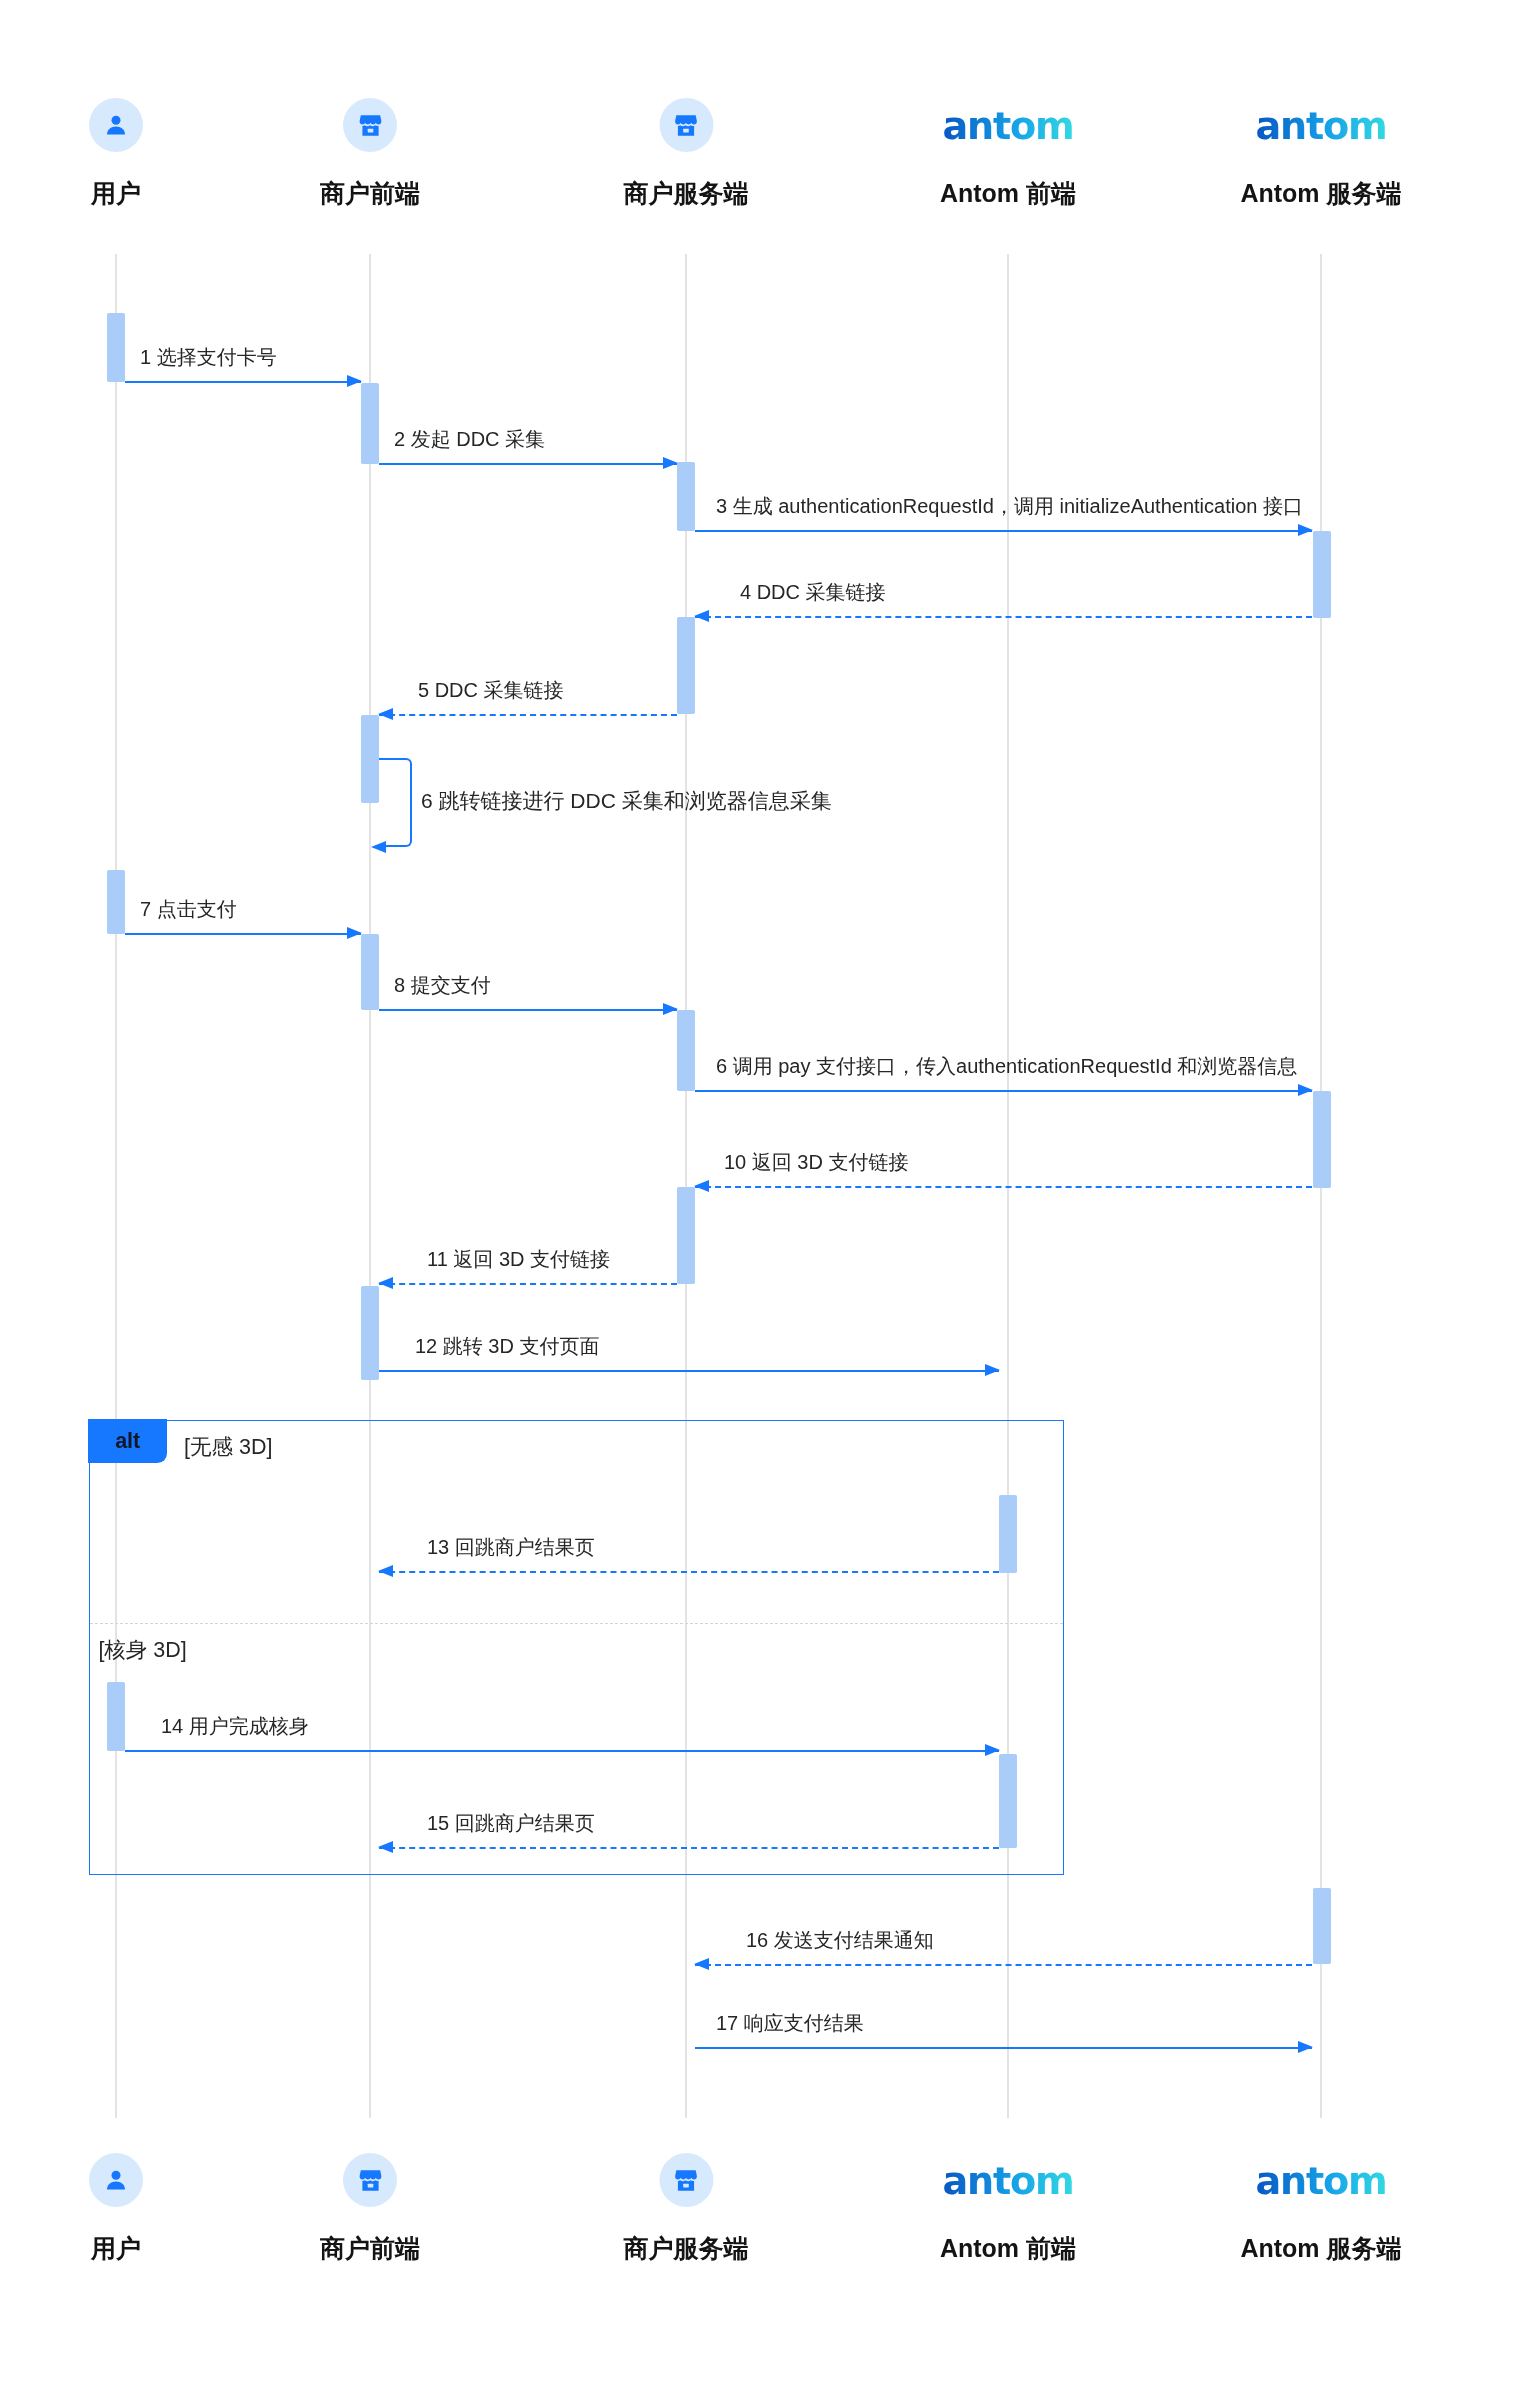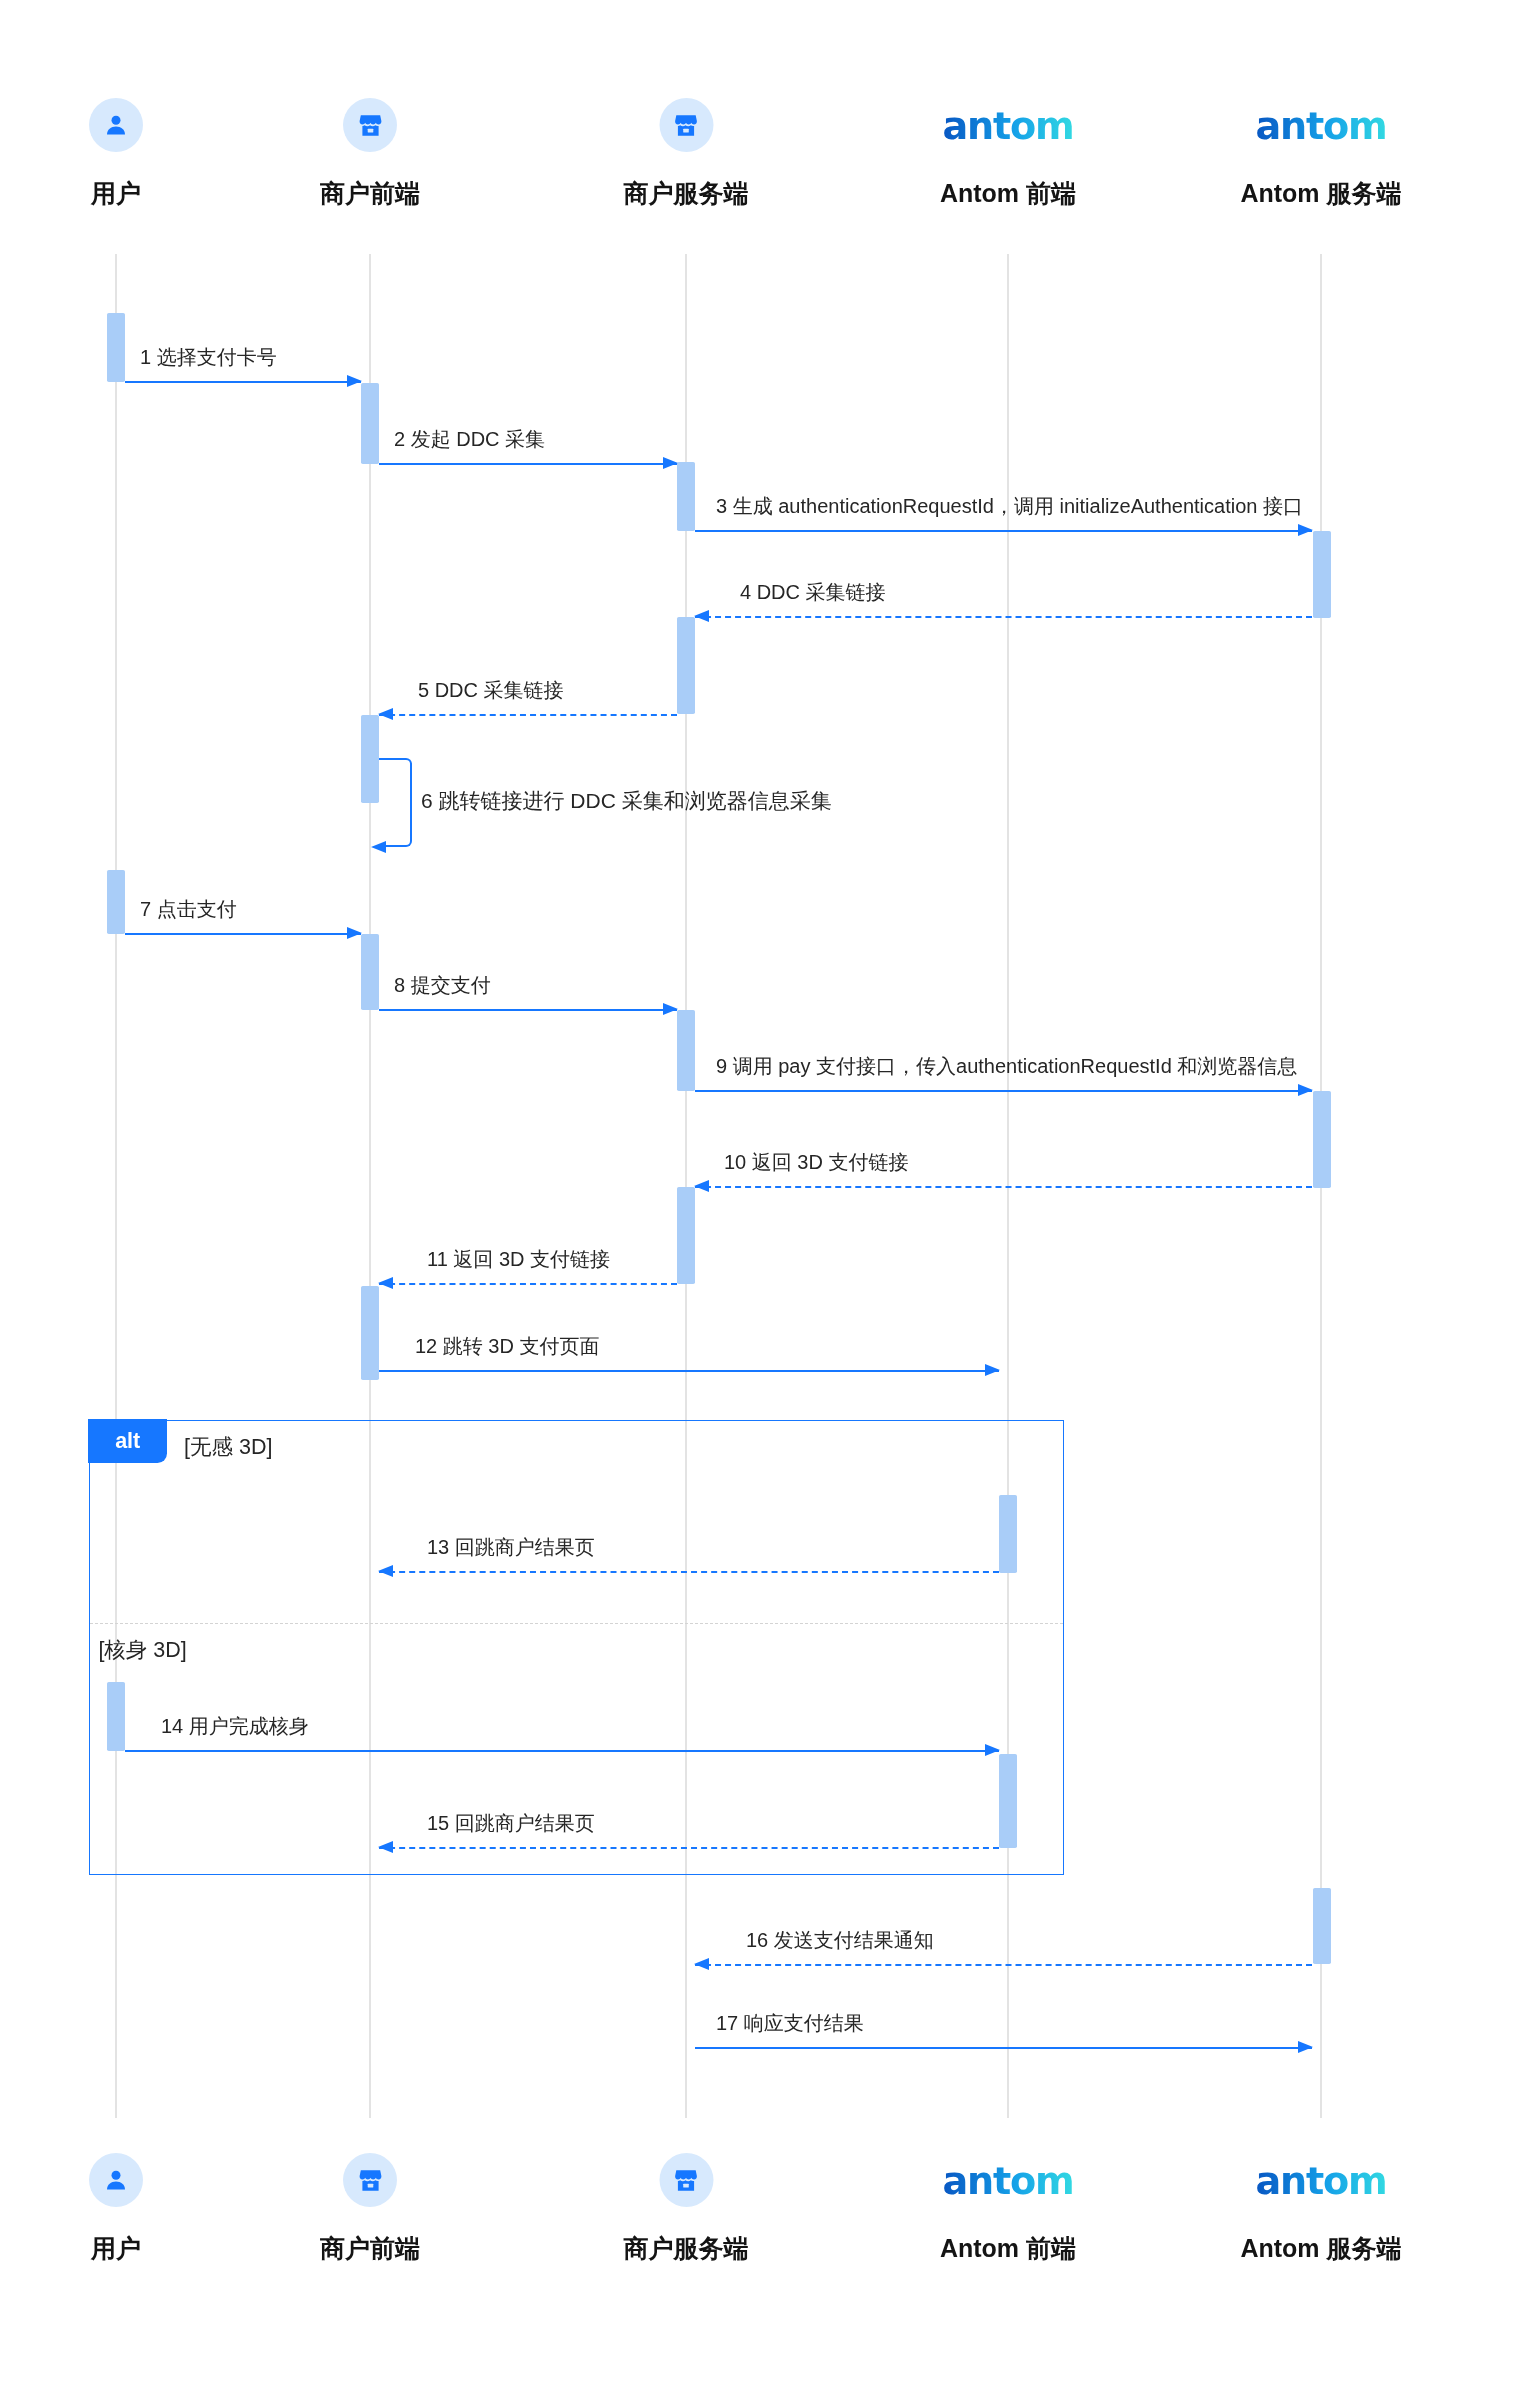--- a/index.html
+++ b/index.html
@@ -35,21 +35,21 @@
   .right .arrowhead{right:-1.2px;border-left:15.5px solid var(--blue);border-top:6px solid transparent;border-bottom:6px solid transparent;}
   .left .arrowhead{left:-1.2px;border-right:15.5px solid var(--blue);border-top:6px solid transparent;border-bottom:6px solid transparent;}
 
   
   .self-msg{position:absolute;border:2.4px solid var(--blue);border-left:none;border-radius:0 6px 6px 0;}
   .self-msg .self-arrow{position:absolute;width:0;height:0;left:-8.4px;bottom:-8.4px;border-right:15.5px solid var(--blue);border-top:6px solid transparent;border-bottom:6px solid transparent;}
   .self-msg .self-label{position:absolute;left:42px;top:27.4px;font-size:21px;color:var(--text);white-space:nowrap;}
 
   
   .alt-frame{position:absolute;border:1.8px solid var(--blue);}
-  .alt-badge{position:absolute;left:-1.8px;top:-1.8px;width:79px;height:44px;background:var(--blue);color:#ffffff;font-size:21.5px;font-weight:700;display:flex;align-items:center;justify-content:center;border-radius:0 0 9.5px 0;}
+  .alt-badge{position:absolute;left:-1.8px;top:-1.8px;width:79px;height:44px;background:var(--blue);color:#0f172a;font-size:21.5px;font-weight:700;display:flex;align-items:center;justify-content:center;border-radius:0 0 9.5px 0;}
   .alt-cond{position:absolute;font-size:21.5px;color:var(--text);white-space:nowrap;}
   .alt-divider{position:absolute;left:0;right:0;border-top:1.8px dashed #d4d4d4;}
 </style>
 </head>
 <body>
 
 <svg width="0" height="0" style="position:absolute">
   <defs>
     <linearGradient id="antom-grad" x1="0%" y1="0%" x2="100%" y2="0%">
       <stop offset="0%" stop-color="#0857c3"></stop>
@@ -178,21 +178,21 @@
     <div class="arrowhead"></div>
   </div>
 
   <div class="msg right solid" style="left:379px;top:1010px;width:298px">
     <div class="msg-label" style="left:15px">8 提交支付</div>
     <div class="msg-line"></div>
     <div class="arrowhead"></div>
   </div>
 
   <div class="msg right solid" style="left:695px;top:1091px;width:617px">
-    <div class="msg-label" style="left:21px">9 调用 pay 支付接口，传入authenticationRequestId 和浏览器信息</div>
+    <div class="msg-label" style="left:21px">6 调用 pay 支付接口，传入authenticationRequestId 和浏览器信息</div>
     <div class="msg-line"></div>
     <div class="arrowhead"></div>
   </div>
 
   <div class="msg left dashed" style="left:695px;top:1187px;width:617px">
     <div class="msg-label" style="left:29px">10 返回 3D 支付链接</div>
     <div class="msg-line"></div>
     <div class="arrowhead"></div>
   </div>
 

